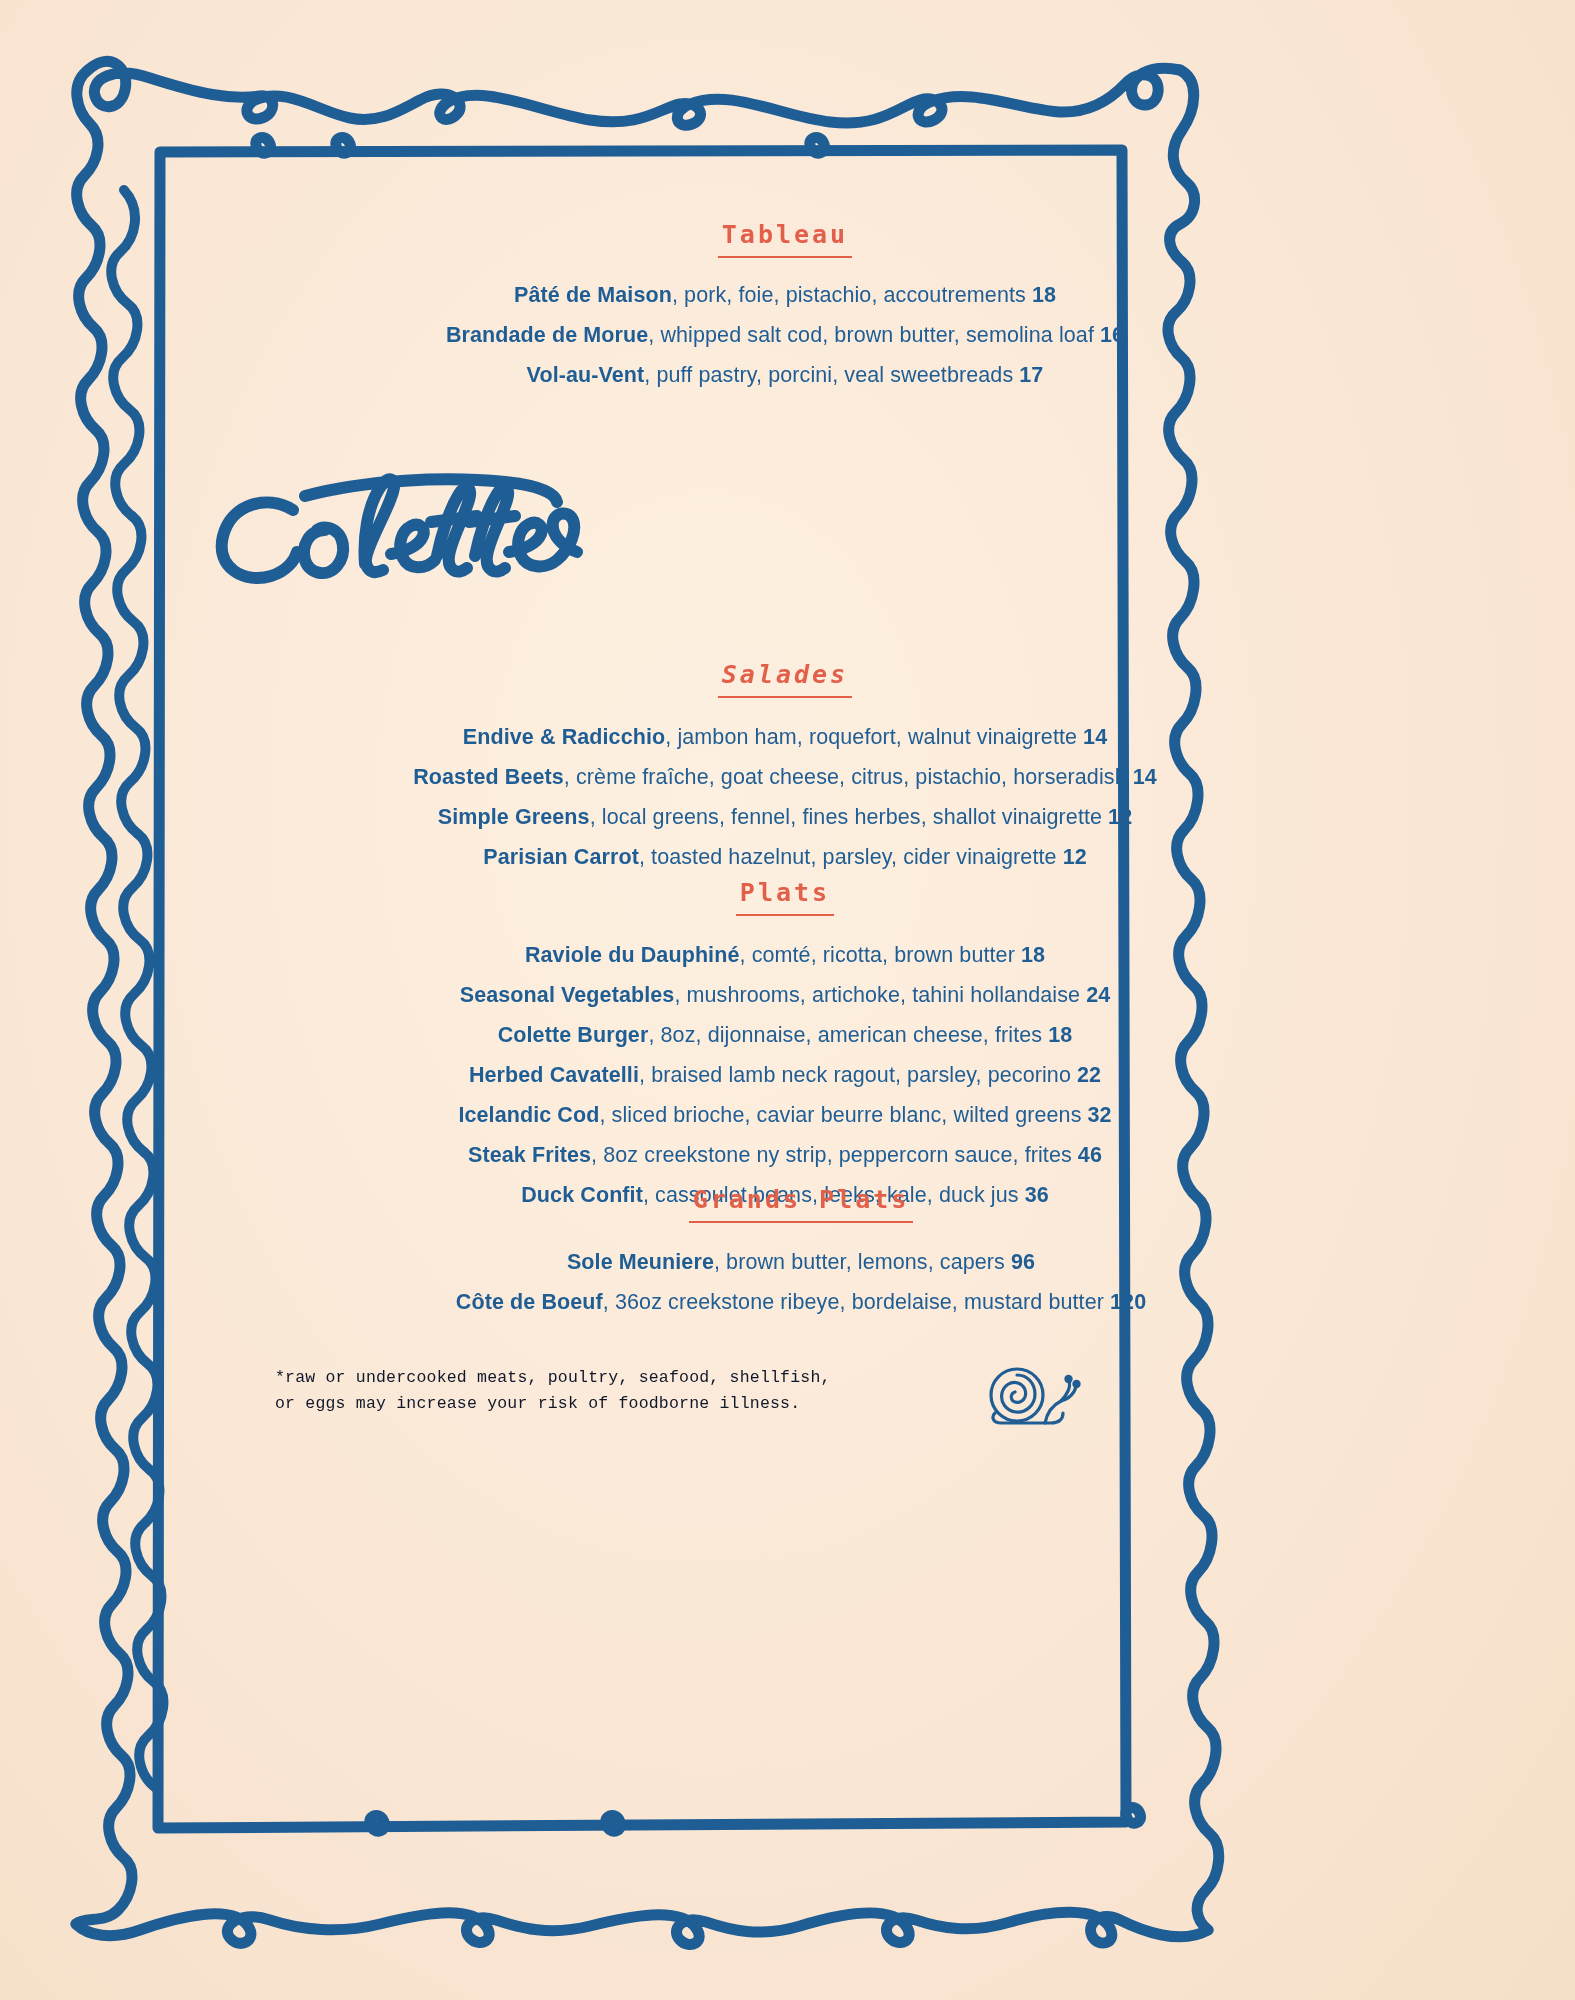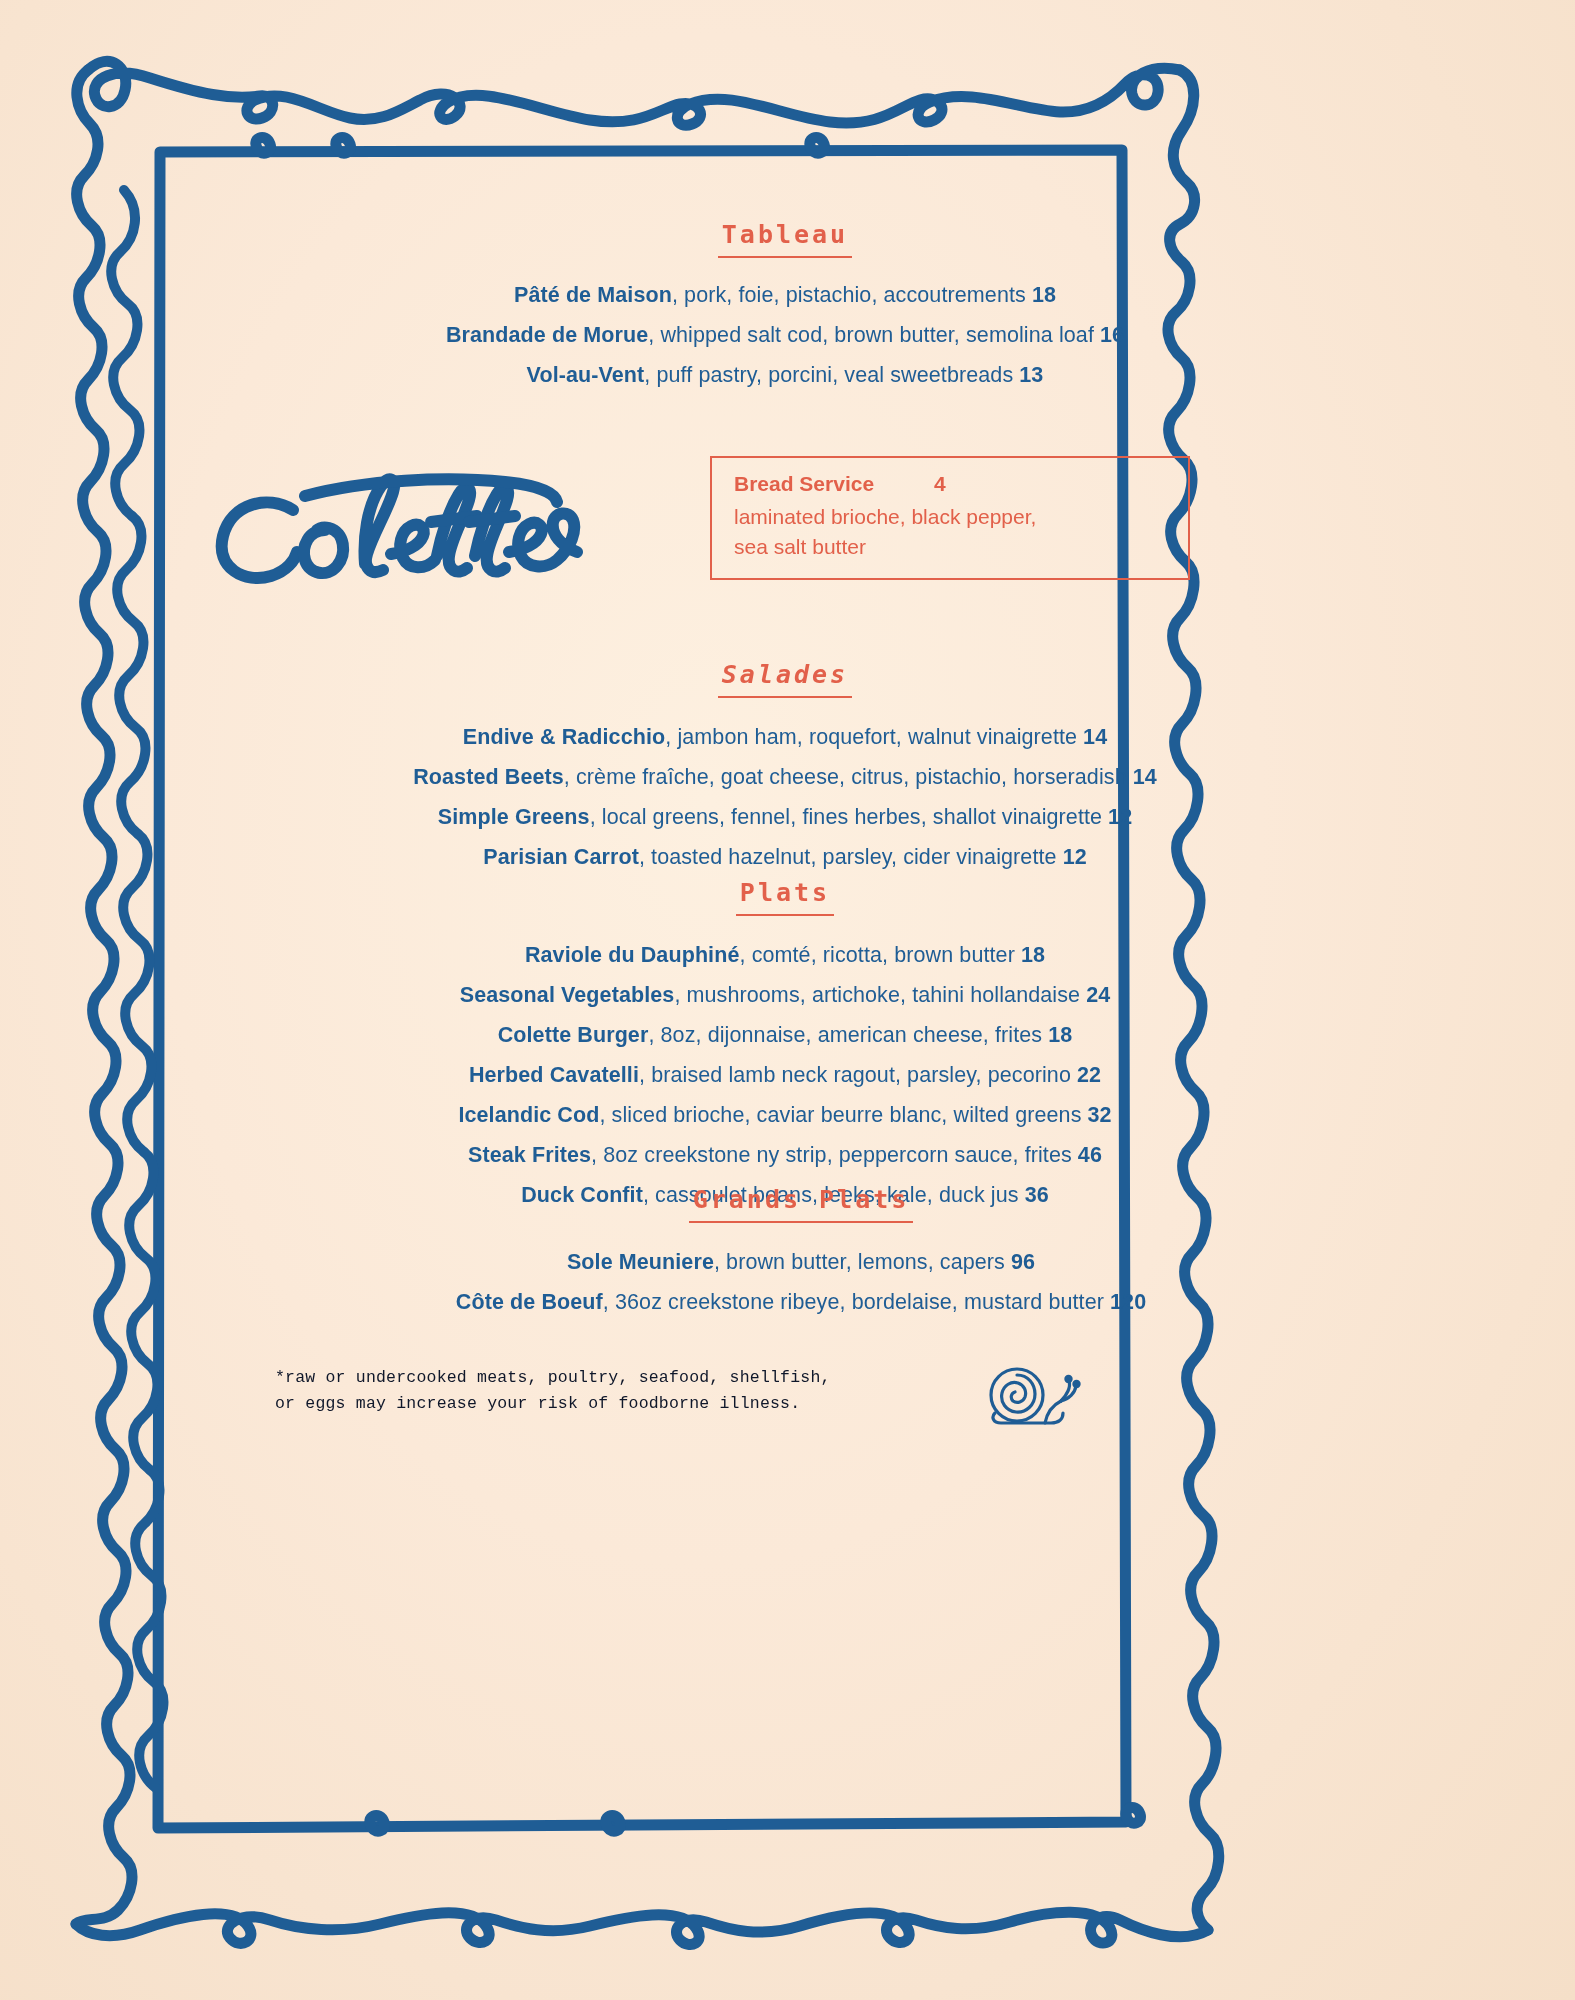--- a/index.html
+++ b/index.html
@@ -251,21 +251,21 @@
 
   <section id="tableau">
     <h2 class="section-head">Tableau</h2>
     <div class="menu-line">
       <span class="nm">Pâté de Maison</span><span class="ds">, pork, foie, pistachio, accoutrements</span><span class="pr">18</span>
     </div>
     <div class="menu-line">
       <span class="nm">Brandade de Morue</span><span class="ds">, whipped salt cod, brown butter, semolina loaf</span><span class="pr">16</span>
     </div>
     <div class="menu-line">
-      <span class="nm">Vol-au-Vent</span><span class="ds">, puff pastry, porcini, veal sweetbreads</span><span class="pr">13</span>
+      <span class="nm">Vol-au-Vent</span><span class="ds">, puff pastry, porcini, veal sweetbreads</span><span class="pr">17</span>
     </div>
   </section>
 
   <div id="midrow">
     <svg id="logo" viewBox="0 0 420 150" xmlns="http://www.w3.org/2000/svg">
       <g fill="none" stroke="#1f5d95" stroke-width="12" stroke-linecap="round" stroke-linejoin="round">
 
         <path d="M88,50 C62,34 26,44 18,76 C10,108 40,124 66,116 C82,111 90,100 92,92"></path>
 
         <path d="M120,70 C104,70 96,86 100,100 C104,114 122,118 132,106 C142,94 140,72 124,68
@@ -286,27 +286,20 @@
         <path d="M264,62 L310,56"></path>
 
         <path d="M304,92 C318,90 332,84 336,74 C339,66 332,60 324,64 C314,69 310,84 316,96
                  C322,108 340,110 352,100 C366,88 372,70 368,60 C364,50 350,52 348,62
                  C346,74 356,86 372,92"></path>
 
         <path d="M100,36 C160,20 240,16 300,22 C330,25 350,32 352,42"></path>
       </g>
     </svg>
 
-    <div id="bread-box">
-      <div id="bread-title-row">
-        <span>Bread Service</span><span class="price">4</span>
-      </div>
-      <div id="bread-desc" style="white-space: pre-line;">laminated brioche, black pepper,
-sea salt butter</div>
-    </div>
   </div>
 
   <section id="salades">
     <h2 class="section-head">Salades</h2>
     <div class="menu-line">
       <span class="nm">Endive &amp; Radicchio</span><span class="ds">, jambon ham, roquefort, walnut vinaigrette</span><span class="pr">14</span>
     </div>
     <div class="menu-line">
       <span class="nm">Roasted Beets</span><span class="ds">, crème fraîche, goat cheese, citrus, pistachio, horseradish</span><span class="pr">14</span>
     </div>

